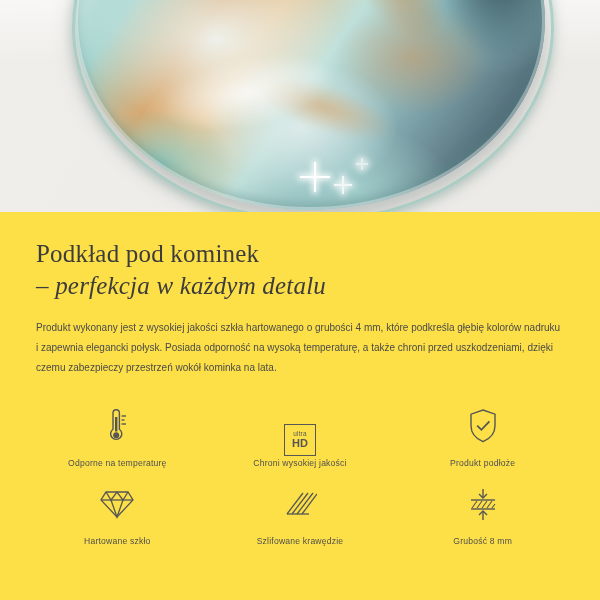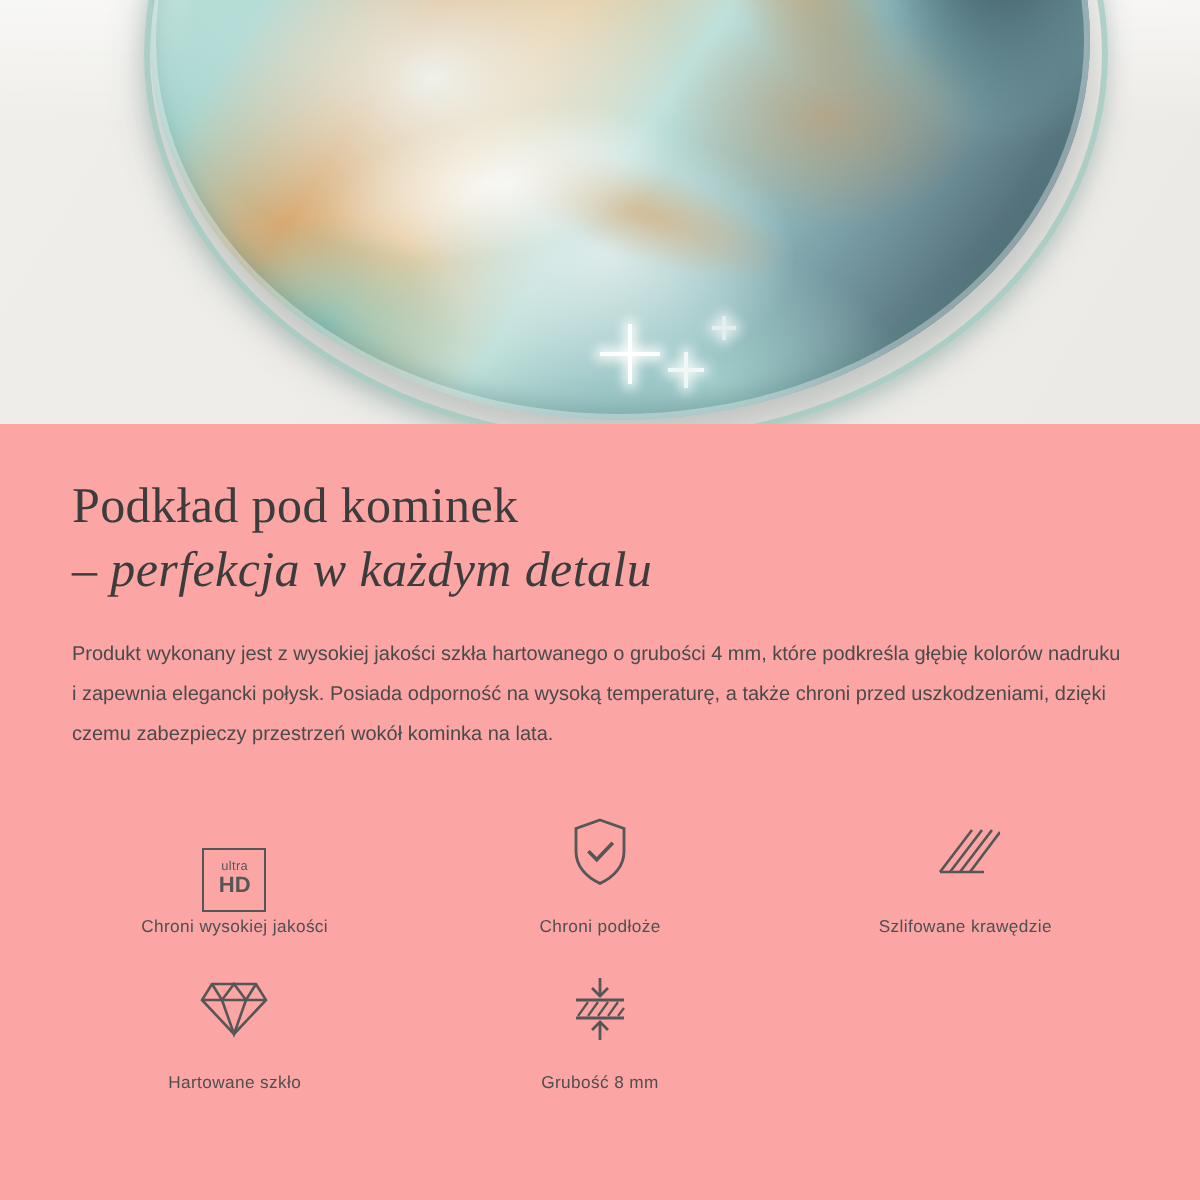--- a/index.html
+++ b/index.html
@@ -10,21 +10,21 @@
     width: 600px;
     height: 600px;
     background: #ffffff;
     font-family: "Liberation Sans", sans-serif;
     overflow: hidden;
   }
   .page {
     position: relative;
     width: 600px;
     height: 600px;
-    background: #fca5a5;
+    background: #fde047;
     overflow: hidden;
   }
 
   
   .hero {
     position: relative;
     width: 600px;
     height: 212px;
     overflow: hidden;
     background: #f2f2f0;
@@ -222,64 +222,77 @@
   <div class="content">
     <h1 class="headline">
       <span>Podkład pod kominek</span>
       <span class="l2">– perfekcja w każdym detalu</span>
     </h1>
     <p class="paragraph">Produkt wykonany jest z wysokiej jakości szkła hartowanego o grubości 4 mm, które podkreśla głębię kolorów nadruku i zapewnia elegancki połysk. Posiada odporność na wysoką temperaturę, a także chroni przed uszkodzeniami, dzięki czemu zabezpieczy przestrzeń wokół kominka na lata.</p>
   </div>
 
   <div class="features">
 
+    <div class="feature">
+      <div class="feature-icon">
+        <svg width="34" height="38" viewBox="0 0 34 38" fill="none" stroke="#565656" stroke-width="1.4">
+          <path d="M13 6a3.2 3.2 0 0 1 6.4 0v16.2a5.6 5.6 0 1 1-6.4 0V6z"></path>
+          <line x1="16.2" y1="10" x2="16.2" y2="24.5" stroke-width="2.4"></line>
+          <circle cx="16.2" cy="28.2" r="3" fill="#565656" stroke="none"></circle>
+          <line x1="21.5" y1="9" x2="26" y2="9"></line>
+          <line x1="21.5" y1="13" x2="24.5" y2="13"></line>
+          <line x1="21.5" y1="17" x2="26" y2="17"></line>
+        </svg>
+      </div>
+      <div class="feature-label">Odporne na temperaturę</div>
+    </div>
 
     <div class="feature">
       <div class="feature-icon">
         <div class="ultrahd">
           <span class="u1">ultra</span>
           <span class="u2">HD</span>
         </div>
       </div>
       <div class="feature-label">Chroni wysokiej jakości</div>
     </div>
 
     <div class="feature">
       <div class="feature-icon">
         <svg width="34" height="38" viewBox="0 0 34 38" fill="none" stroke="#565656" stroke-width="1.4">
           <path d="M17 3l12 4.2v11.5c0 7.4-5.2 13-12 16-6.8-3-12-8.6-12-16V7.2L17 3z"></path>
           <path d="M11.2 18.6l4.2 4.2 8-8.4" stroke-width="1.8"></path>
         </svg>
       </div>
-      <div class="feature-label">Chroni podłoże</div>
+      <div class="feature-label">Produkt podłoże</div>
+    </div>
+
+    <div class="feature">
+      <div class="feature-icon">
+        <svg width="36" height="32" viewBox="0 0 36 32" fill="none" stroke="#565656" stroke-width="1.3">
+          <path d="M7 4h22l5 8-16 17L2 12 7 4z"></path>
+          <path d="M2 12h32"></path>
+          <path d="M7 4l5 8 6-8 6 8 5-8"></path>
+          <path d="M12 12l6 17 6-17"></path>
+        </svg>
+      </div>
+      <div class="feature-label">Hartowane szkło</div>
     </div>
 
     <div class="feature">
       <div class="feature-icon">
         <svg width="34" height="30" viewBox="0 0 34 30" fill="none" stroke="#565656" stroke-width="1.3">
           <path d="M4 25L20 4"></path>
           <path d="M9 25L25 4"></path>
           <path d="M14 25L30 4"></path>
           <path d="M19 25L34 5"></path>
           <path d="M4 25h22"></path>
         </svg>
       </div>
       <div class="feature-label">Szlifowane krawędzie</div>
-    </div>
-
-    <div class="feature">
-      <div class="feature-icon">
-        <svg width="36" height="32" viewBox="0 0 36 32" fill="none" stroke="#565656" stroke-width="1.3">
-          <path d="M7 4h22l5 8-16 17L2 12 7 4z"></path>
-          <path d="M2 12h32"></path>
-          <path d="M7 4l5 8 6-8 6 8 5-8"></path>
-          <path d="M12 12l6 17 6-17"></path>
-        </svg>
-      </div>
-      <div class="feature-label">Hartowane szkło</div>
     </div>
 
     <div class="feature">
       <div class="feature-icon">
         <svg width="34" height="36" viewBox="0 0 34 36" fill="none" stroke="#565656" stroke-width="1.4">
           <line x1="17" y1="3" x2="17" y2="11"></line>
           <path d="M13 8l4 4 4-4" fill="none"></path>
           <line x1="5" y1="14" x2="29" y2="14"></line>
           <line x1="5" y1="23" x2="29" y2="23"></line>
           <path d="M6 22l5-7M11 22l5-7M16 22l5-7M21 22l5-7M26 22l3-4" stroke-width="1.1"></path>

